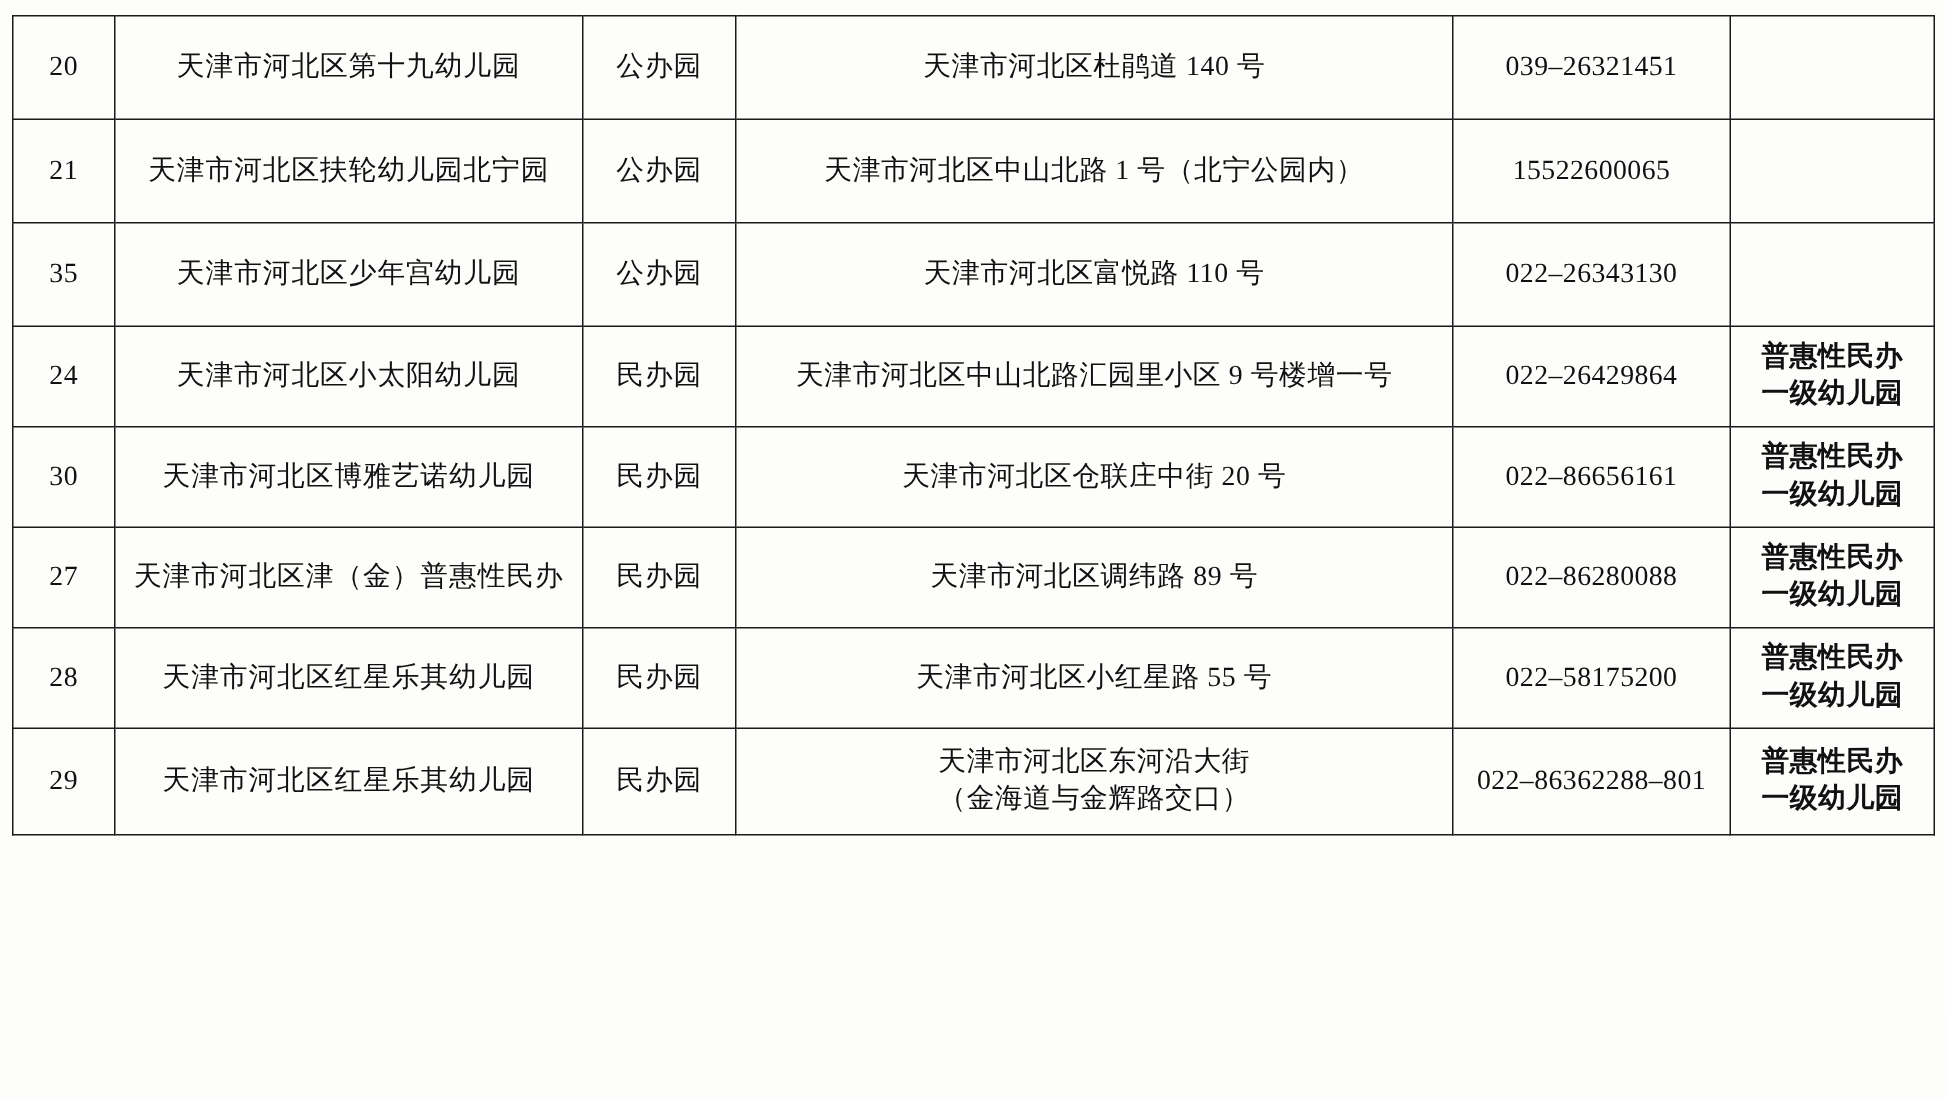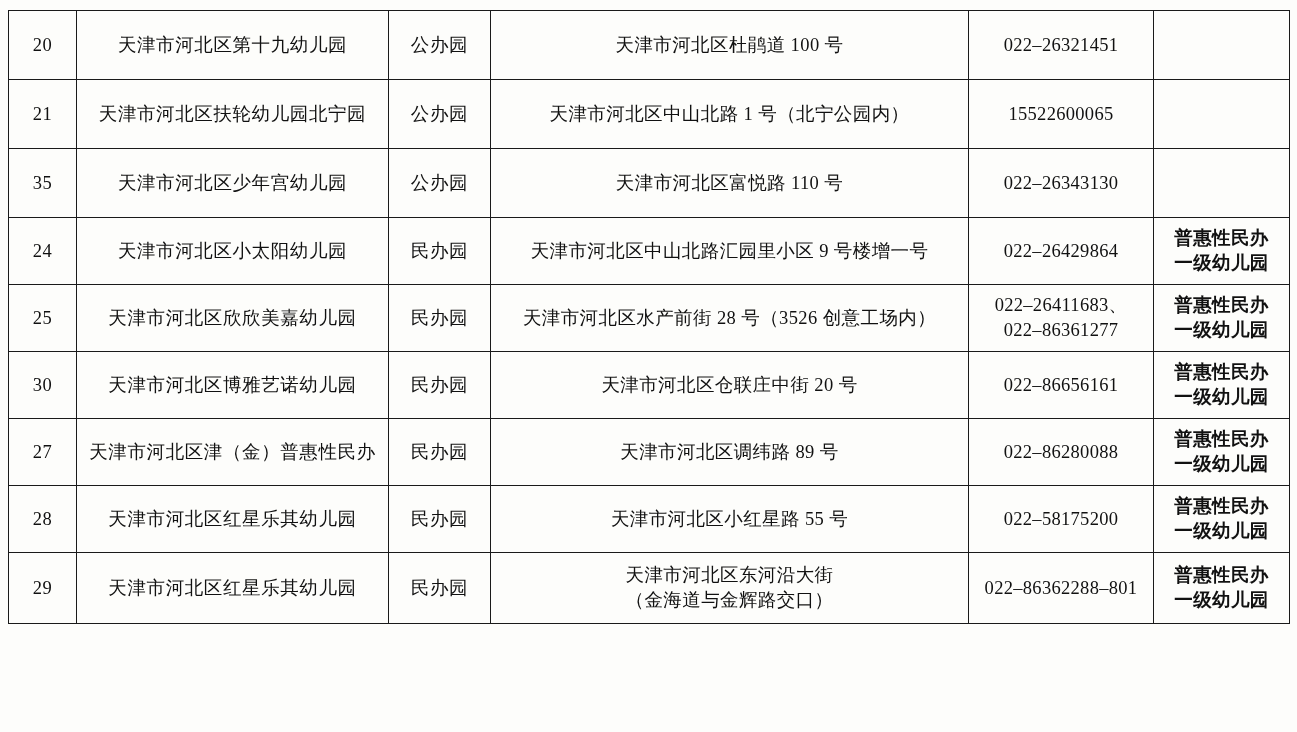--- a/index.html
+++ b/index.html
@@ -74,24 +74,24 @@
       <col class="c-phone">
       <col class="c-note">
     </colgroup>
     <tbody>
 
       <tr class="r-tall">
         <td class="no">20</td>
         <td class="name">天津市河北区第十九幼儿园</td>
         <td class="type">公办园</td>
         <td class="addr">
-          <span class="addr-line">天津市河北区杜鹃道 100 号</span>
-        </td>
-        <td class="phone">
-          <span class="phone-line">022–26321451</span>
+          <span class="addr-line">天津市河北区杜鹃道 140 号</span>
+        </td>
+        <td class="phone">
+          <span class="phone-line">039–26321451</span>
         </td>
         <td class="note"></td>
       </tr>
 
       <tr class="r-tall">
         <td class="no">21</td>
         <td class="name">天津市河北区扶轮幼儿园北宁园</td>
         <td class="type">公办园</td>
         <td class="addr">
           <span class="addr-line">天津市河北区中山北路 1 号（北宁公园内）</span>
@@ -125,36 +125,20 @@
         </td>
         <td class="phone">
           <span class="phone-line">022–26429864</span>
         </td>
         <td class="note">
           <span class="note-line">普惠性民办</span>
           <span class="note-line">一级幼儿园</span>
         </td>
       </tr>
 
-      <tr class="r-two">
-        <td class="no">25</td>
-        <td class="name">天津市河北区欣欣美嘉幼儿园</td>
-        <td class="type">民办园</td>
-        <td class="addr">
-          <span class="addr-line">天津市河北区水产前街 28 号（3526 创意工场内）</span>
-        </td>
-        <td class="phone">
-          <span class="phone-line">022–26411683、</span>
-          <span class="phone-line">022–86361277</span>
-        </td>
-        <td class="note">
-          <span class="note-line">普惠性民办</span>
-          <span class="note-line">一级幼儿园</span>
-        </td>
-      </tr>
 
       <tr class="r-two">
         <td class="no">30</td>
         <td class="name">天津市河北区博雅艺诺幼儿园</td>
         <td class="type">民办园</td>
         <td class="addr">
           <span class="addr-line">天津市河北区仓联庄中街 20 号</span>
         </td>
         <td class="phone">
           <span class="phone-line">022–86656161</span>

